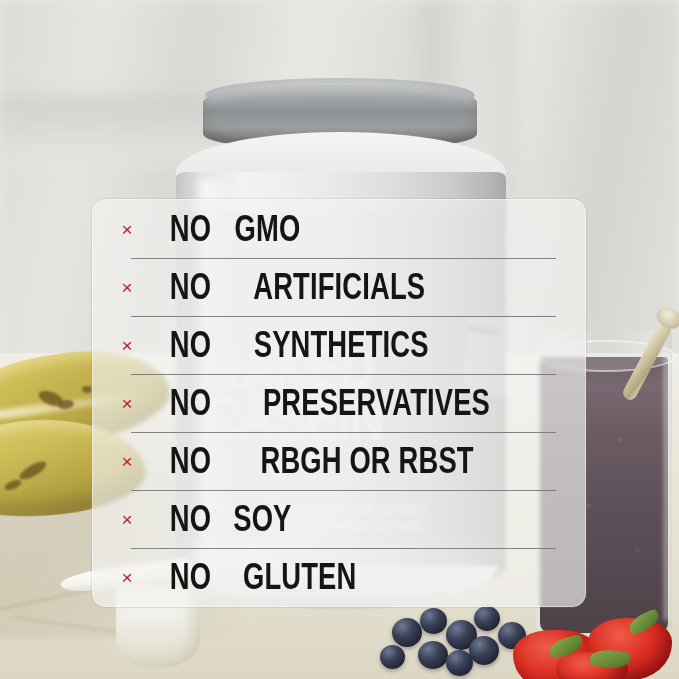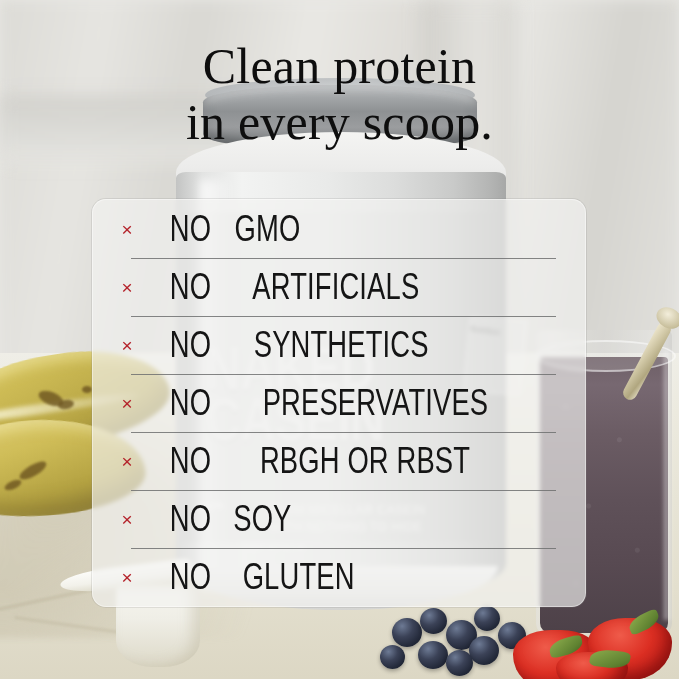--- a/index.html
+++ b/index.html
@@ -383,21 +383,21 @@
     color: #b4232b;
     line-height: 1;
     user-select: none;
   }
   .row-text {
     display: flex;
     align-items: baseline;
     gap: 0;
     color: #151515;
     font-family: "Liberation Sans", sans-serif;
-    font-weight: 400;
+    font-weight: 700;
     letter-spacing: .2px;
   }
   .no-word {
     font-size: 37px;
     transform: scaleX(.74);
     transform-origin: left baseline;
     display: inline-block;
     width: 68px;
   }
   .item-word {
@@ -489,24 +489,20 @@
     <div class="blueberry" style="left:519px;top:640px;width:24px;height:23px;"></div>
 
     <div class="strawberry" style="left:513px;top:630px;width:86px;height:62px;"></div>
     <div class="strawberry" style="left:588px;top:618px;width:84px;height:62px;"></div>
     <div class="strawberry" style="left:556px;top:652px;width:72px;height:40px;"></div>
     <div class="leaf" style="left:549px;top:638px;width:34px;height:17px;transform:rotate(-14deg);"></div>
     <div class="leaf" style="left:590px;top:650px;width:40px;height:18px;transform:rotate(8deg);"></div>
     <div class="leaf" style="left:628px;top:614px;width:32px;height:16px;transform:rotate(-24deg);"></div>
   </div>
 
-  <div class="headline">
-    <span class="l1">Clean protein</span>
-    <span class="l2">in every scoop.</span>
-  </div>
 
   <div class="panel">
     <div class="rows" id="rows">
         <div class="row">
           <div class="xmark">×</div>
           <div class="row-text">
             <span class="no-word">NO</span>
             <span class="item-word">GMO</span>
           </div>
         </div>

